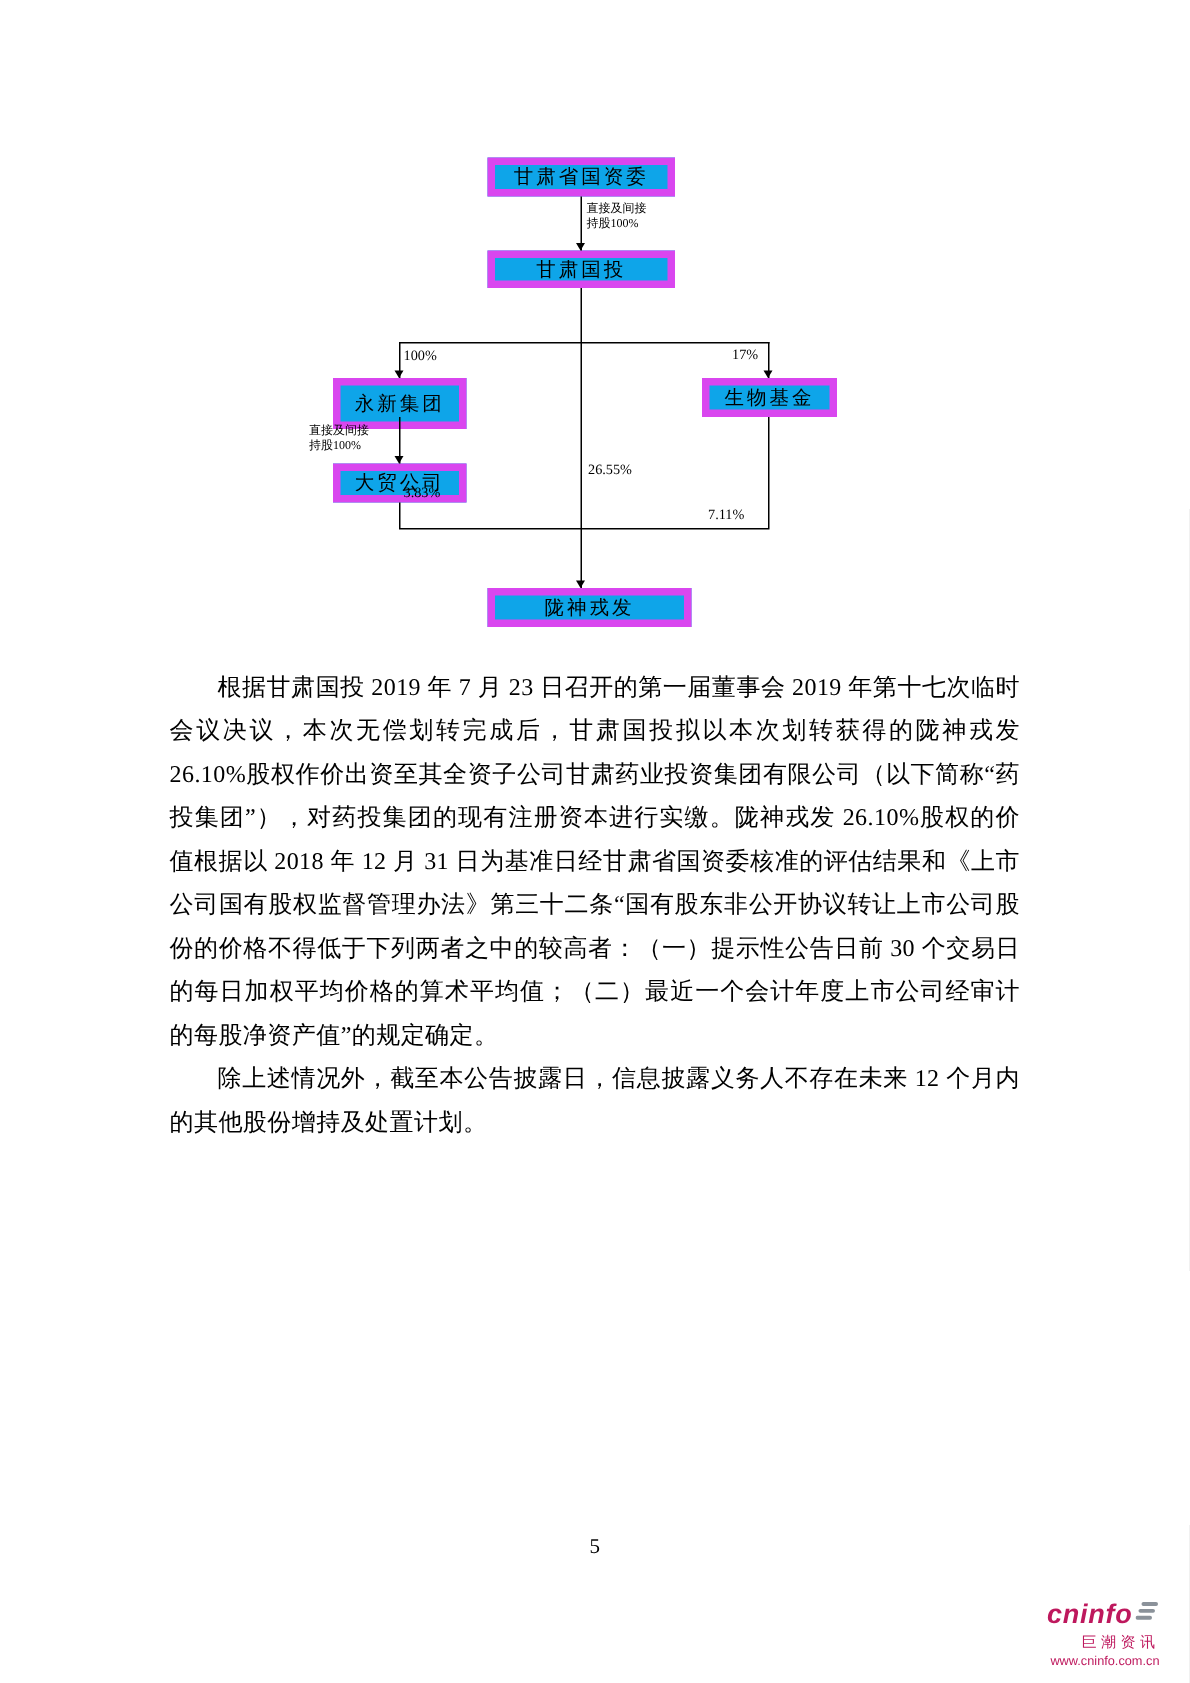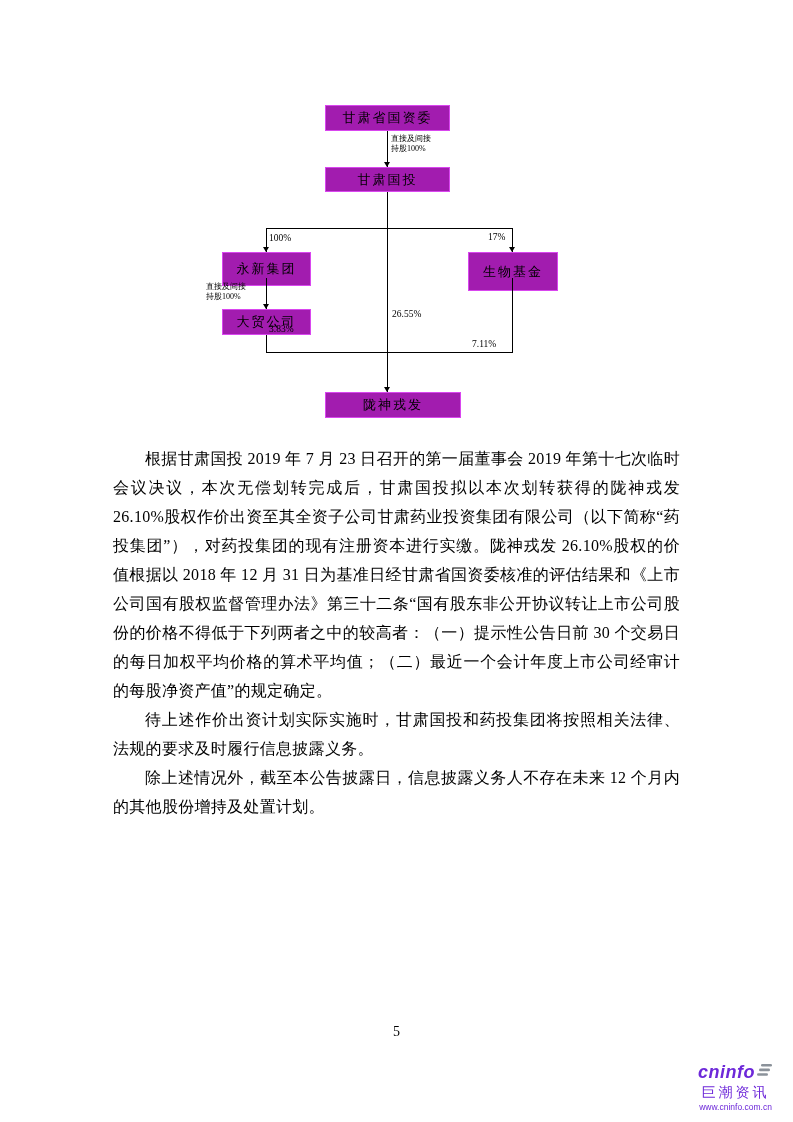--- a/index.html
+++ b/index.html
@@ -5,21 +5,21 @@
   * { margin:0; padding:0; box-sizing:border-box; }
   html,body { background:#e8e8e8; }
   .page {
     position:relative; width:793px; height:1122px; margin:0 auto;
     background:#ffffff; color:#000;
     font-family:"Liberation Serif","DejaVu Serif",serif;
     overflow:hidden;
   }
   
   .node {
-    position:absolute; border:1px solid #d946ef; background:#a21caf;
+    position:absolute; border:5px solid #d946ef; background:#0ea5e9;
     display:flex; align-items:center; justify-content:center;
     font-size:13px; letter-spacing:2px; white-space:nowrap;
   }
   .vline { position:absolute; width:1px; background:#000; }
   .hline { position:absolute; height:1px; background:#000; }
   .arrow-down {
     position:absolute; width:0; height:0;
     border-left:3px solid transparent; border-right:3px solid transparent;
     border-top:5px solid #000;
   }
@@ -33,39 +33,39 @@
   }
   .heading { font-weight:bold; text-indent:2.1em; margin-bottom:4px; }
   .para { text-indent:2em; }
   
   .pageno {
     position:absolute; left:0; right:0; top:1024px;
     text-align:center; font-size:14px;
   }
   .logo {
     position:absolute; right:20px; bottom:10px;
-    color:#6d28d9; font-family:"Liberation Sans","DejaVu Sans",sans-serif;
-    text-align:center;
+    color:#be185d; font-family:"Liberation Sans","DejaVu Sans",sans-serif;
+    text-align:right;
   }
   .logo-row { display:flex; align-items:center; gap:2px; }
   .logo-name { font-size:18px; font-weight:bold; font-style:italic; letter-spacing:0.5px; }
-  .logo-cn { font-size:14px; letter-spacing:3px; margin-top:1px; }
+  .logo-cn { font-size:10px; letter-spacing:3px; margin-top:1px; }
   .logo-url { font-size:8.5px; }
 </style>
 </head>
 <body>
 
 <div class="page">
 
   <div>
 
     <div class="node" style="left:325px;top:105px;width:125px;height:26px">甘肃省国资委</div>
     <div class="node" style="left:325px;top:167px;width:125px;height:25px">甘肃国投</div>
     <div class="node" style="left:222px;top:252px;width:89px;height:34px">永新集团</div>
-    <div class="node" style="left:468px;top:252px;width:90px;height:39px">生物基金</div>
+    <div class="node" style="left:468px;top:252px;width:90px;height:26px">生物基金</div>
     <div class="node" style="left:222px;top:309px;width:89px;height:26px">大贸公司</div>
     <div class="node" style="left:325px;top:392px;width:136px;height:26px">陇神戎发</div>
 
     <div class="vline" style="left:387px;top:131px;height:36px"></div>
     <div class="arrow-down" style="left:384px;top:162px"></div>
 
     <div class="vline" style="left:387px;top:192px;height:200px"></div>
     <div class="arrow-down" style="left:384px;top:387px"></div>
 
     <div class="hline" style="left:266px;top:228px;width:247px"></div>
@@ -99,21 +99,20 @@
 
     <div class="edge-label" style="left:392px;top:309px">26.55%</div>
 
     <div class="edge-label" style="left:269px;top:324px">3.83%</div>
 
     <div class="edge-label" style="left:472px;top:339px">7.11%</div>
   </div>
 
   <div class="textblock">
     <p class="para">根据甘肃国投 2019 年 7 月 23 日召开的第一届董事会 2019 年第十七次临时会议决议，本次无偿划转完成后，甘肃国投拟以本次划转获得的陇神戎发 26.10%股权作价出资至其全资子公司甘肃药业投资集团有限公司（以下简称“药投集团”），对药投集团的现有注册资本进行实缴。陇神戎发 26.10%股权的价值根据以 2018 年 12 月 31 日为基准日经甘肃省国资委核准的评估结果和《上市公司国有股权监督管理办法》第三十二条“国有股东非公开协议转让上市公司股份的价格不得低于下列两者之中的较高者：（一）提示性公告日前 30 个交易日的每日加权平均价格的算术平均值；（二）最近一个会计年度上市公司经审计的每股净资产值”的规定确定。</p>
-    <p class="para">待上述作价出资计划实际实施时，甘肃国投和药投集团将按照相关法律、法规的要求及时履行信息披露义务。</p>
     <p class="para">除上述情况外，截至本公告披露日，信息披露义务人不存在未来 12 个月内的其他股份增持及处置计划。</p>
   </div>
 
   <div class="pageno">5</div>
 
   <div class="logo">
     <div class="logo-row">
       <span class="logo-name">cninfo</span>
       <span>
         <svg width="16" height="15" viewBox="0 0 16 15" aria-hidden="true">

